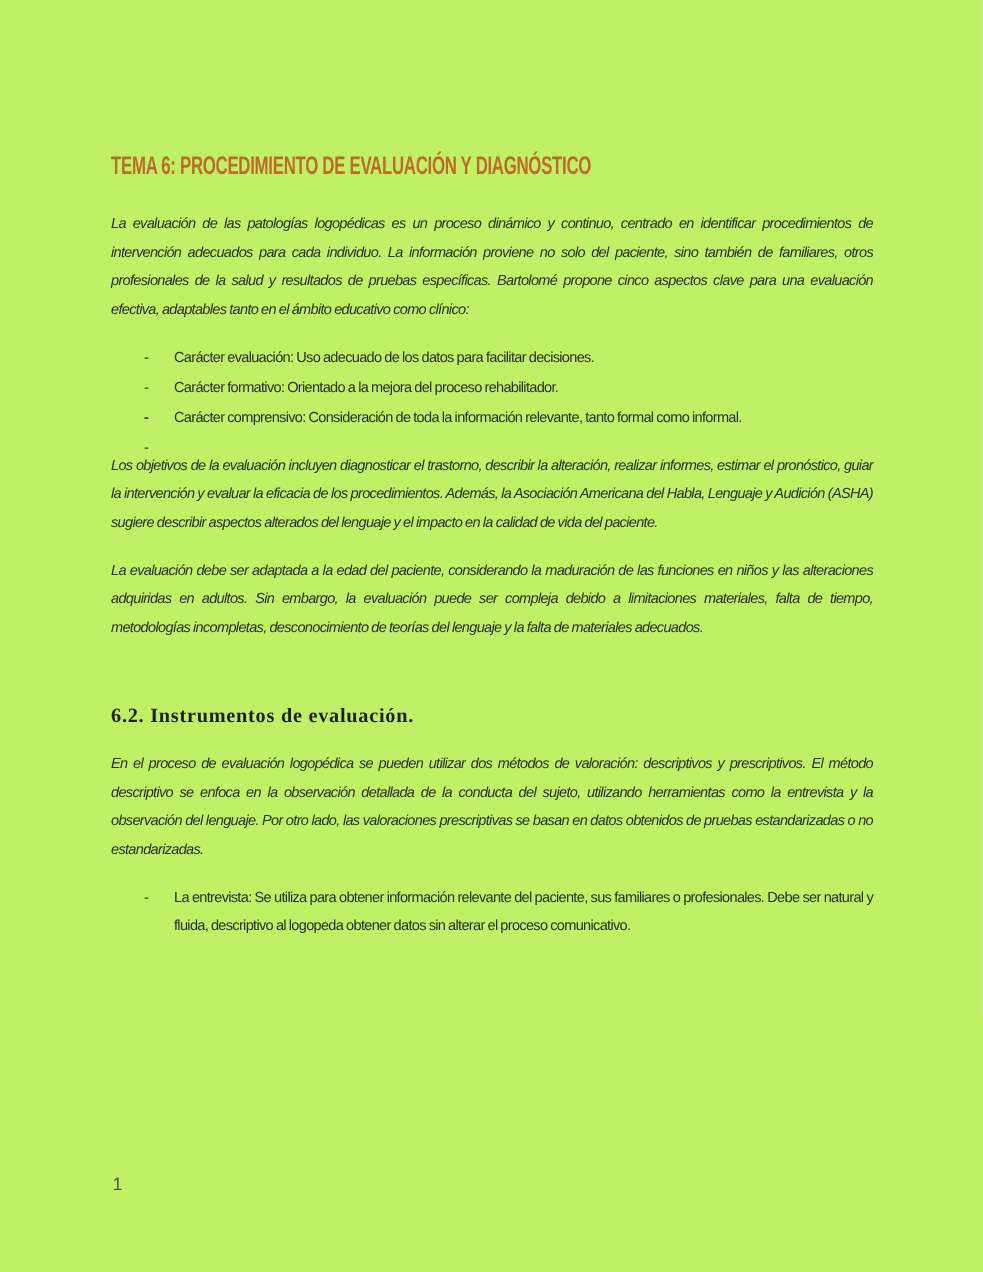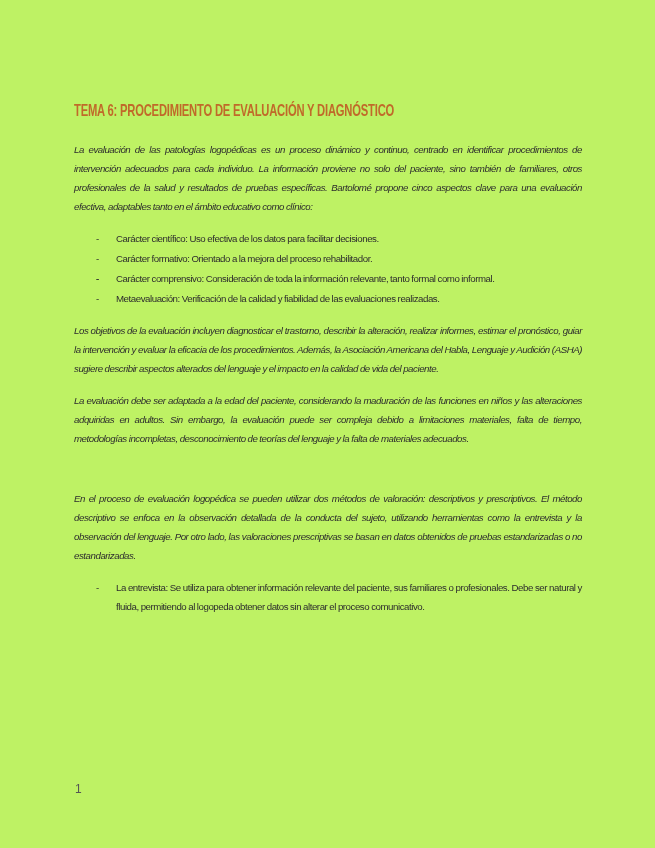--- a/index.html
+++ b/index.html
@@ -90,53 +90,53 @@
 
     <h1 class="doc-title" style="color: rgb(192, 106, 42);">TEMA 6: PROCEDIMIENTO DE EVALUACIÓN Y DIAGNÓSTICO</h1>
 
     <section>
 
       <p class="body-par">La evaluación de las patologías logopédicas es un proceso dinámico y continuo, centrado en identificar procedimientos de intervención adecuados para cada individuo. La información proviene no solo del paciente, sino también de familiares, otros profesionales de la salud y resultados de pruebas específicas. Bartolomé propone cinco aspectos clave para una evaluación efectiva, adaptables tanto en el ámbito educativo como clínico:</p>
 
       <ul class="dash-list">
         <li>
           <span class="bullet-marker">-</span>
-          <span>Carácter científico: Uso efectiva de los datos para facilitar decisiones.</span>
+          <span>Carácter evaluación: Uso adecuado de los datos para facilitar decisiones.</span>
         </li>
         <li>
           <span class="bullet-marker">-</span>
           <span>Carácter formativo: Orientado a la mejora del proceso rehabilitador.</span>
         </li>
         <li>
           <span class="bullet-marker">-</span>
         </li>
         <li>
           <span class="bullet-marker">-</span>
           <span>Carácter comprensivo: Consideración de toda la información relevante, tanto formal como informal.</span>
         </li>
         <li>
           <span class="bullet-marker">-</span>
-          <span>Metaevaluación: Verificación de la calidad y fiabilidad de las evaluaciones realizadas.</span>
         </li>
       </ul>
 
       <p class="body-par">Los objetivos de la evaluación incluyen diagnosticar el trastorno, describir la alteración, realizar informes, estimar el pronóstico, guiar la intervención y evaluar la eficacia de los procedimientos. Además, la Asociación Americana del Habla, Lenguaje y Audición (ASHA) sugiere describir aspectos alterados del lenguaje y el impacto en la calidad de vida del paciente.</p>
 
       <p class="body-par last">La evaluación debe ser adaptada a la edad del paciente, considerando la maduración de las funciones en niños y las alteraciones adquiridas en adultos. Sin embargo, la evaluación puede ser compleja debido a limitaciones materiales, falta de tiempo, metodologías incompletas, desconocimiento de teorías del lenguaje y la falta de materiales adecuados.</p>
     </section>
 
     <section class="section-2">
+      <h2 class="section-heading">6.2. Instrumentos de evaluación.</h2>
 
       <p class="body-par">En el proceso de evaluación logopédica se pueden utilizar dos métodos de valoración: descriptivos y prescriptivos. El método descriptivo se enfoca en la observación detallada de la conducta del sujeto, utilizando herramientas como la entrevista y la observación del lenguaje. Por otro lado, las valoraciones prescriptivas se basan en datos obtenidos de pruebas estandarizadas o no estandarizadas.</p>
 
 
       <ul class="dash-list">
         <li>
           <span class="bullet-marker">-</span>
-          <span>La entrevista: Se utiliza para obtener información relevante del paciente, sus familiares o profesionales. Debe ser natural y fluida, permitiendo al logopeda obtener datos sin alterar el proceso comunicativo.</span>
+          <span>La entrevista: Se utiliza para obtener información relevante del paciente, sus familiares o profesionales. Debe ser natural y fluida, descriptivo al logopeda obtener datos sin alterar el proceso comunicativo.</span>
         </li>
       </ul>
     </section>
 
   </div>
 
   <div class="page-number">1</div>
 </div>
 
 </body></html>

